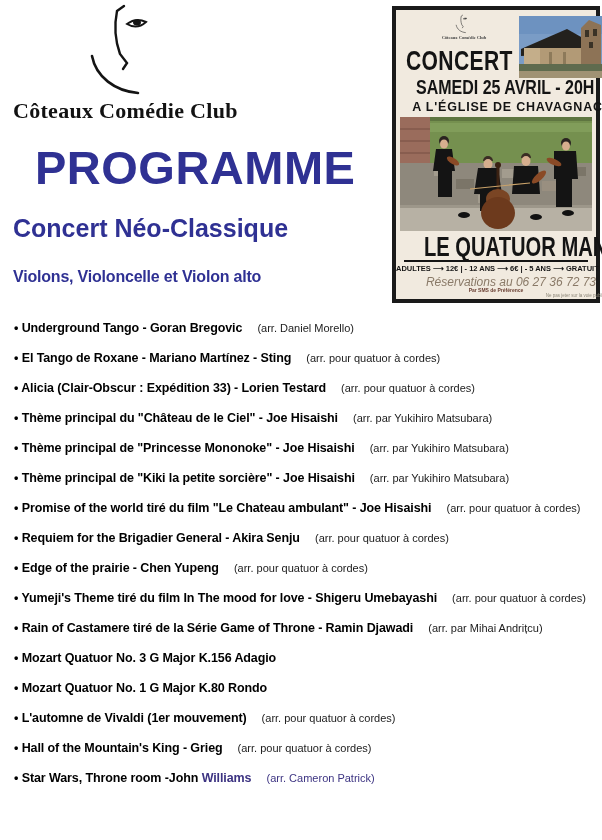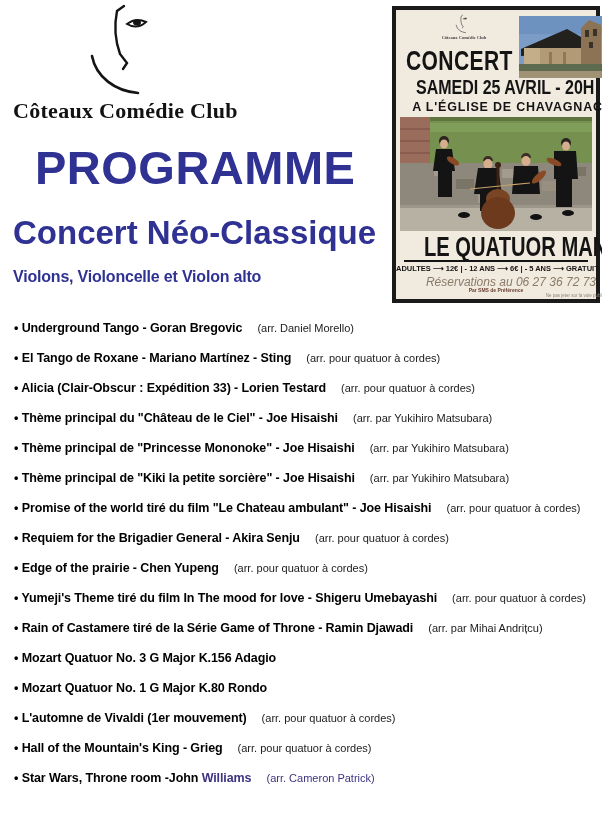--- a/index.html
+++ b/index.html
@@ -5,21 +5,21 @@
   html,body{margin:0;padding:0;background:#fff;}
   #screen{position:relative;width:602px;height:840px;background:#ffffff;overflow:hidden;
           font-family:"Liberation Sans",sans-serif;color:#000;}
 
   
   .face-logo{position:absolute;left:72px;top:0;width:118px;height:100px;}
   .club-name{position:absolute;left:13px;top:98px;font-family:"Liberation Serif",serif;
              font-weight:700;font-size:22px;color:#121212;letter-spacing:0.3px;white-space:nowrap;}
   .title-programme{position:absolute;left:35px;top:140px;font-size:47px;font-weight:700;
                    color:#2f3193;letter-spacing:0.5px;white-space:nowrap;}
-  .subtitle{position:absolute;left:13px;top:214px;font-size:33px;font-weight:700;
+  .subtitle{position:absolute;left:13px;top:214px;font-size:25px;font-weight:700;
             color:#2f3193;white-space:nowrap;}
   .instruments{position:absolute;left:13px;top:268px;font-size:16px;font-weight:700;
                color:#2f3193;letter-spacing:-0.2px;white-space:nowrap;}
 
   
   .program{position:absolute;left:14px;top:320px;width:588px;}
   .pitem{font-size:12.5px;font-weight:700;line-height:17px;margin-bottom:13px;
          text-align:justify;color:#000;letter-spacing:-0.1px;}
   .pitem:last-child{margin-bottom:0;}
   .pitem .arr{font-weight:400;font-size:11px;color:#1b1b1b;letter-spacing:0;padding-left:12px;}

